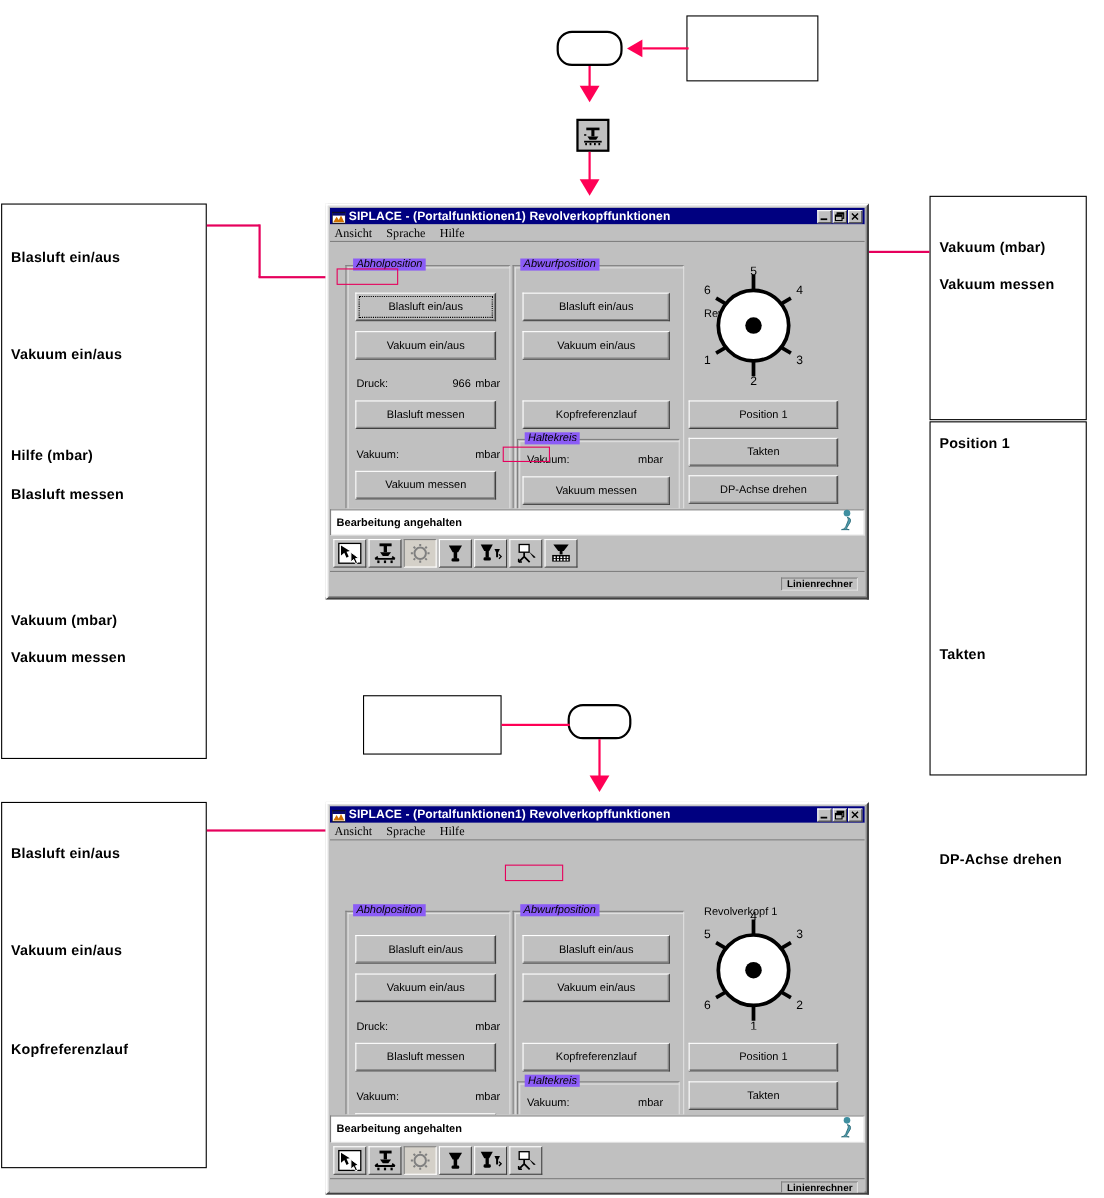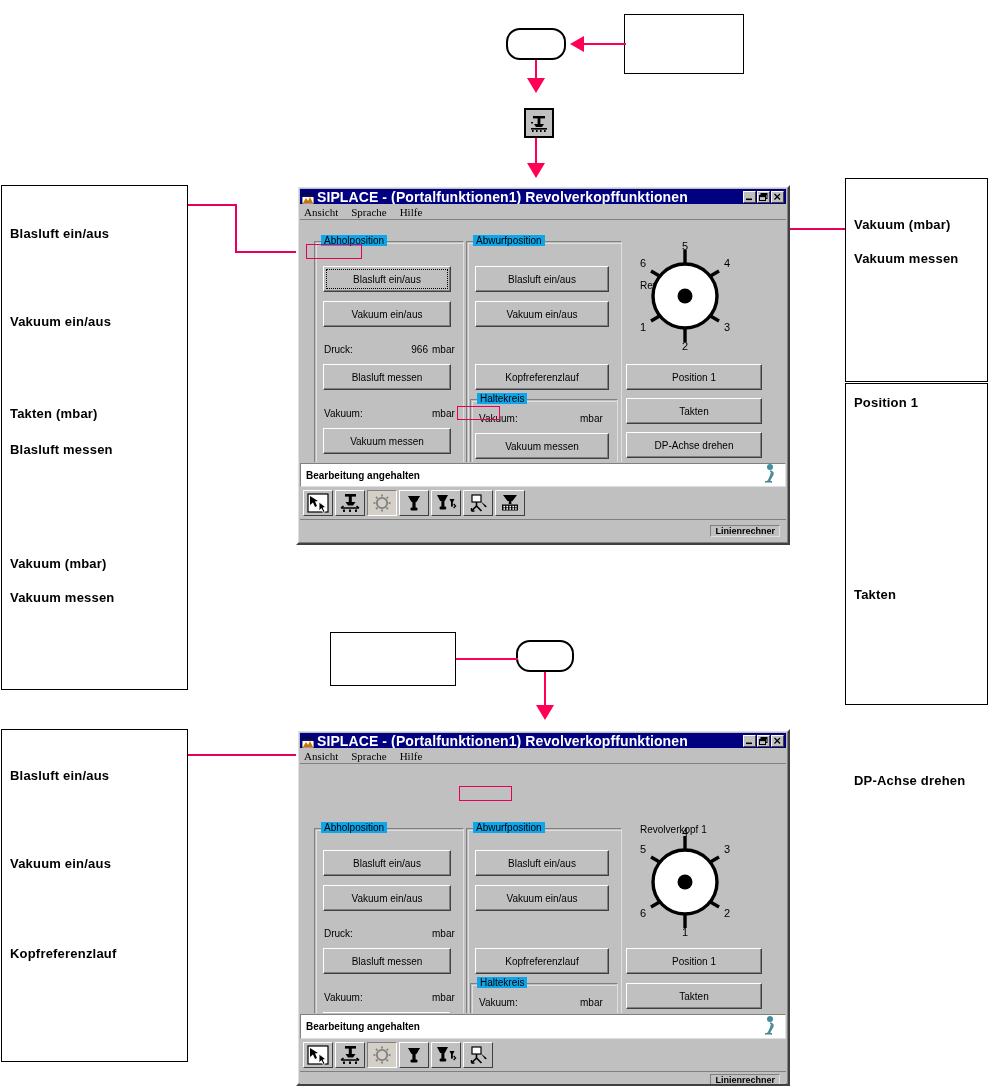--- a/index.html
+++ b/index.html
@@ -63,21 +63,21 @@
   }
   .titlebar{
     position:absolute;left:2px;right:2px;top:2px;height:15px;
     background:#000080;display:flex;align-items:center;
     padding:0 2px;box-sizing:border-box;
   }
   .title-ico{
     width:12px;height:12px;margin-right:3px;flex:0 0 auto;position:relative;
   }
   .title-text{
-    color:#fff;font-size:14px;font-weight:bold;white-space:nowrap;
+    color:#fff;font-size:11px;font-weight:bold;white-space:nowrap;
     overflow:hidden;letter-spacing:0.1px;
   }
   .title-btns{margin-left:auto;display:flex;gap:1px;flex:0 0 auto;}
   .tbtn{
     width:13px;height:12px;background:#c0c0c0;
     border-top:1px solid #fff;border-left:1px solid #fff;
     border-right:1px solid #404040;border-bottom:1px solid #404040;
     box-sizing:border-box;position:relative;
     font-size:8px;line-height:10px;text-align:center;color:#000;
   }
@@ -101,22 +101,22 @@
     position:absolute;left:0;right:0;top:6px;bottom:0;
     border-top:1px solid #808080;border-left:1px solid #808080;
     border-right:1px solid #dfdfdf;border-bottom:1px solid #dfdfdf;
     box-sizing:border-box;
   }
   .group .gframe::after{
     content:"";position:absolute;left:1px;top:1px;right:-1px;bottom:-1px;
     border-top:1px solid #dfdfdf;border-left:1px solid #dfdfdf;
   }
   .group .glabel{
-    position:absolute;left:7px;top:0;background:#0ea5e9;
-    padding:0 3px;font-size:10px;color:#000;z-index:2;white-space:nowrap;
+    position:absolute;left:7px;top:0;background:#8b5cf6;
+    padding:0 3px;font-size:10px;color:#000;z-index:2;white-space:nowrap;font-style:italic;
   }
 
   
   .btn{
     position:absolute;background:#c0c0c0;
     border-top:1px solid #ffffff;border-left:1px solid #ffffff;
     border-right:1px solid #404040;border-bottom:1px solid #404040;
     box-sizing:border-box;
     display:flex;align-items:center;justify-content:center;
     font-size:10px;color:#000;white-space:nowrap;
@@ -209,21 +209,21 @@
     <rect x="2" y="9" width="2" height="1.4" fill="#000"></rect>
   </svg>
 </div>
 
 <div class="pink2" style="left:535px;top:138px;width:2px;height:28px;"></div>
 <div class="arrow-down" style="left:527px;top:163px;"></div>
 
 <div class="anno" style="left:1px;top:185px;width:187px;height:505px;">
   <div class="line" style="top:40px;">Blasluft ein/aus</div>
   <div class="line" style="top:128px;">Vakuum ein/aus</div>
-  <div class="line" style="top:220px;">Takten (mbar)</div>
+  <div class="line" style="top:220px;">Hilfe (mbar)</div>
   <div class="line" style="top:256px;">Blasluft messen</div>
   <div class="line" style="top:370px;">Vakuum (mbar)</div>
   <div class="line" style="top:404px;">Vakuum messen</div>
 </div>
 
 <div class="pink" style="left:188px;top:204px;width:48px;height:1.5px;"></div>
 <div class="pink" style="left:235px;top:204px;width:1.5px;height:48px;"></div>
 <div class="pink" style="left:235px;top:251px;width:72px;height:1.5px;"></div>
 
 <div class="anno" style="left:845px;top:178px;width:143px;height:204px;">

